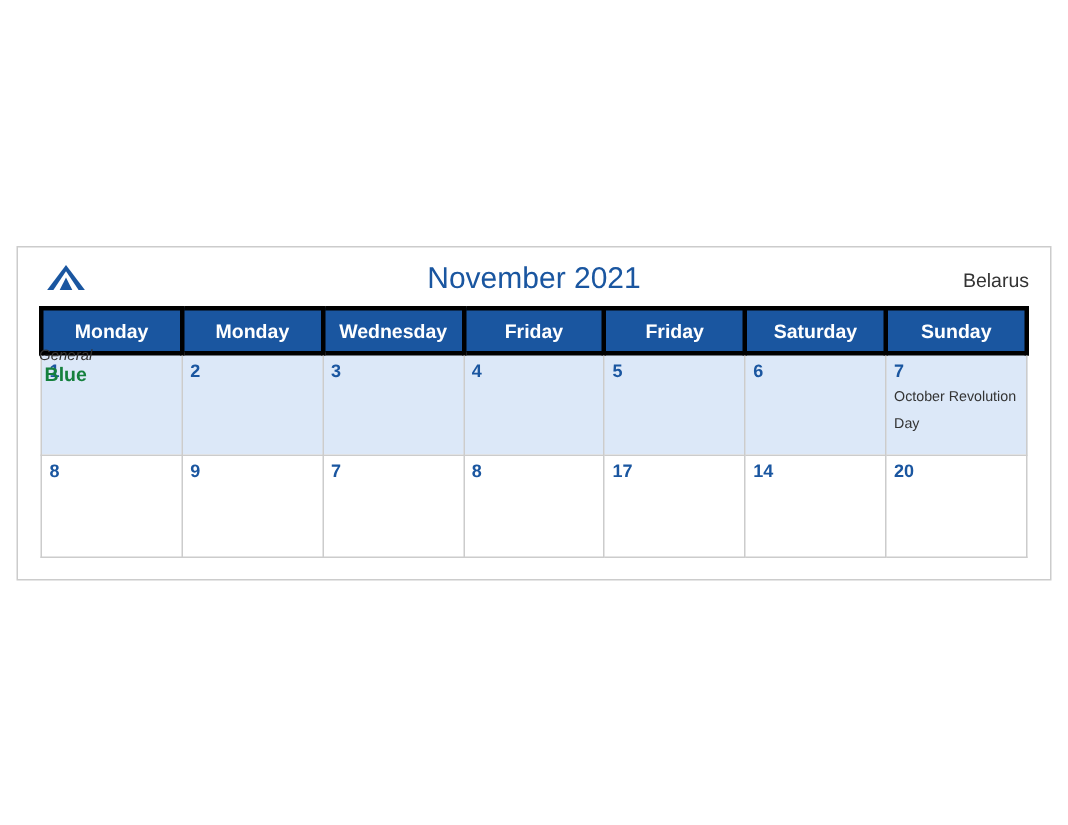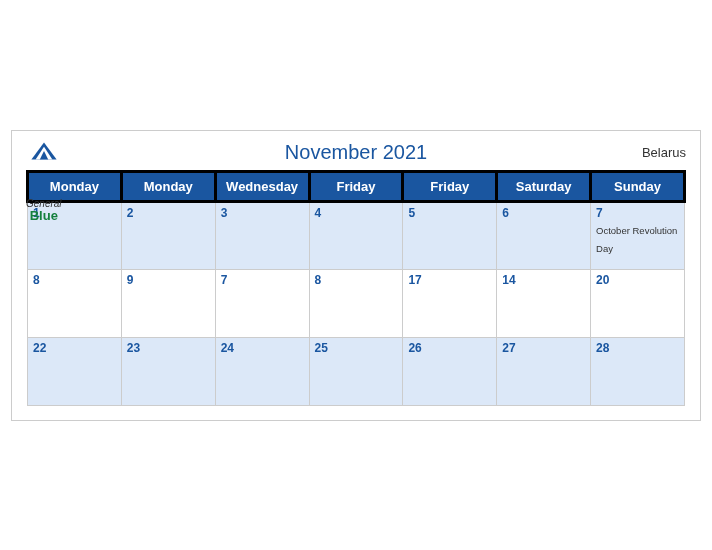--- a/index.html
+++ b/index.html
@@ -181,38 +181,15 @@
           <td>
             <span class="day-number">17</span>
           </td>
           <td>
             <span class="day-number">14</span>
           </td>
           <td>
             <span class="day-number">20</span>
           </td>
         </tr>
-        <tr>
-          <td>
-            <span class="day-number">22</span>
-          </td>
-          <td>
-            <span class="day-number">23</span>
-          </td>
-          <td>
-            <span class="day-number">24</span>
-          </td>
-          <td>
-            <span class="day-number">25</span>
-          </td>
-          <td>
-            <span class="day-number">26</span>
-          </td>
-          <td>
-            <span class="day-number">27</span>
-          </td>
-          <td>
-            <span class="day-number">28</span>
-          </td>
-        </tr>
       </tbody>
   </table>
 </div>
 
 </body></html>

